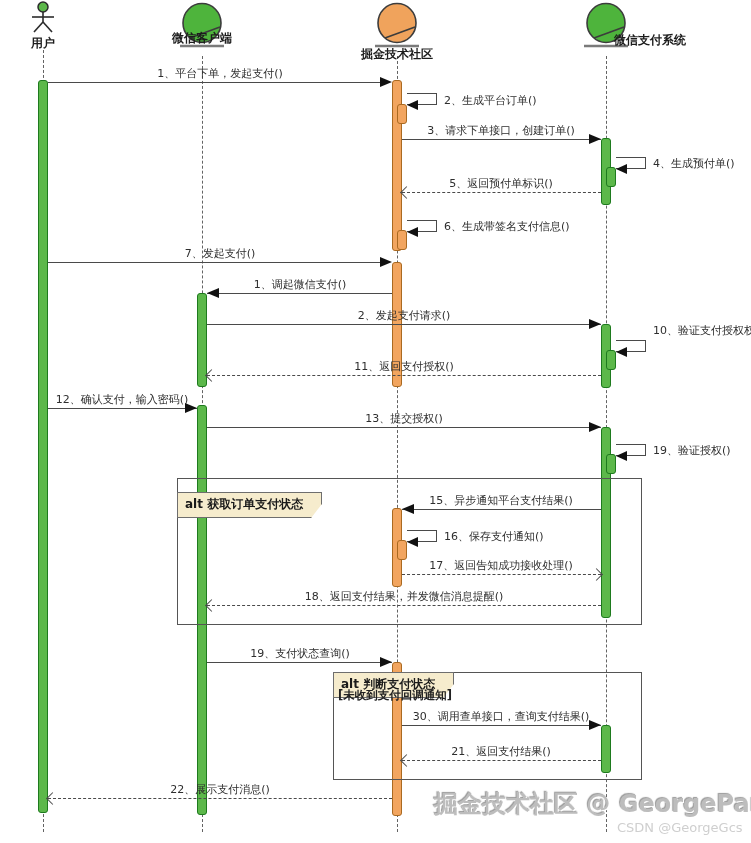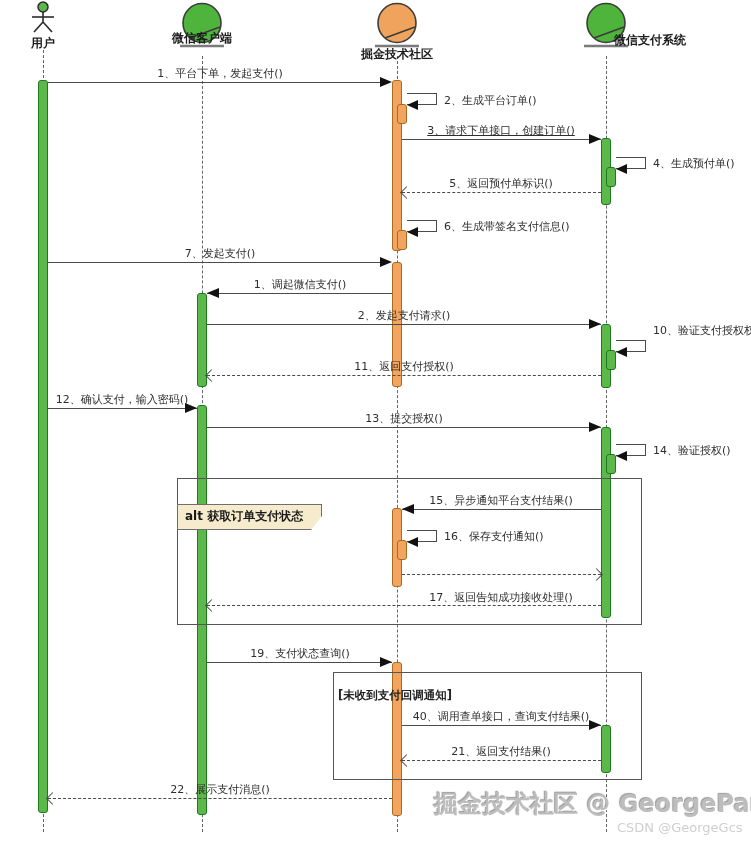--- a/index.html
+++ b/index.html
@@ -80,35 +80,36 @@
   <div class="act orange" style="left:392px;top:262px;height:125px;"></div>
   <div class="act green" style="left:197px;top:293px;height:94px;"></div>
   <div class="act green" style="left:601px;top:324px;height:64px;"></div>
   <div class="act green" style="left:197px;top:405px;height:410px;"></div>
   <div class="act green" style="left:601px;top:427px;height:191px;"></div>
   <div class="act orange" style="left:392px;top:508px;height:79px;"></div>
   <div class="act orange" style="left:392px;top:662px;height:154px;"></div>
   <div class="act green" style="left:601px;top:725px;height:48px;"></div>
 
   <div class="frame" style="left:177px;top:478px;width:463px;height:145px;"></div>
-  <div class="alt-tab" style="left:177px;top:504px;">alt 获取订单支付状态</div>
+  <div class="alt-tab" style="left:177px;top:492px;">alt 获取订单支付状态</div>
 
   <div class="frame" style="left:333px;top:672px;width:307px;height:106px;"></div>
+  <div class="alt-tab" style="left:333px;top:672px;">alt 判断支付状态</div>
   <div class="guard" style="left:338px;top:688px;">[未收到支付回调通知]</div>
 
   <div class="mlabel" style="left:220px;top:66px;">1、平台下单，发起支付()</div>
   <div class="msg" style="left:48px;top:82px;width:334px;"></div>
   <div class="tri r" style="left:380px;top:77px;"></div>
 
   <div class="selfloop" style="left:407px;top:93px;"></div>
   <div class="nest orange" style="left:397px;top:104px;"></div>
   <div class="tri l" style="left:407px;top:100px;border-right-width:11px;"></div>
   <div class="mlabel ljust" style="left:444px;top:93px;">2、生成平台订单()</div>
 
-  <div class="mlabel" style="left:501px;top:123px;text-decoration:underline;">3、请求下单接口，创建订单()</div>
+  <div class="mlabel" style="left:501px;top:123px;">3、请求下单接口，创建订单()</div>
   <div class="msg" style="left:402px;top:139px;width:199px;"></div>
   <div class="tri r" style="left:589px;top:134px;"></div>
 
   <div class="selfloop" style="left:616px;top:157px;"></div>
   <div class="nest green" style="left:606px;top:167px;"></div>
   <div class="tri l" style="left:616px;top:164px;border-right-width:11px;"></div>
   <div class="mlabel ljust" style="left:653px;top:156px;">4、生成预付单()</div>
 
   <div class="mlabel" style="left:501px;top:176px;">5、返回预付单标识()</div>
   <div class="msg dashed" style="left:402px;top:192px;width:199px;"></div>
@@ -144,43 +145,44 @@
   <div class="msg" style="left:48px;top:408px;width:149px;"></div>
   <div class="tri r" style="left:185px;top:403px;"></div>
 
   <div class="mlabel" style="left:404px;top:411px;">13、提交授权()</div>
   <div class="msg" style="left:207px;top:427px;width:394px;"></div>
   <div class="tri r" style="left:589px;top:422px;"></div>
 
   <div class="selfloop" style="left:616px;top:444px;"></div>
   <div class="nest green" style="left:606px;top:454px;"></div>
   <div class="tri l" style="left:616px;top:451px;border-right-width:11px;"></div>
-  <div class="mlabel ljust" style="left:653px;top:443px;">14、验证授权()</div>
+  <div class="mlabel ljust" style="left:653px;top:443px;">19、验证授权()</div>
 
   <div class="mlabel" style="left:501px;top:493px;">15、异步通知平台支付结果()</div>
   <div class="msg" style="left:402px;top:509px;width:199px;"></div>
   <div class="tri l" style="left:402px;top:504px;"></div>
 
   <div class="selfloop" style="left:407px;top:530px;"></div>
   <div class="nest orange" style="left:397px;top:540px;"></div>
   <div class="tri l" style="left:407px;top:537px;border-right-width:11px;"></div>
   <div class="mlabel ljust" style="left:444px;top:529px;">16、保存支付通知()</div>
 
-  <div class="mlabel" style="left:501px;top:558px;margin-top:32px;">17、返回告知成功接收处理()</div>
+  <div class="mlabel" style="left:501px;top:558px;">17、返回告知成功接收处理()</div>
   <div class="msg dashed" style="left:402px;top:574px;width:199px;"></div>
   <div class="chev r" style="left:592px;top:570px;"></div>
 
+  <div class="mlabel" style="left:404px;top:589px;">18、返回支付结果，并发微信消息提醒()</div>
   <div class="msg dashed" style="left:207px;top:605px;width:394px;"></div>
   <div class="chev l" style="left:207px;top:601px;"></div>
 
   <div class="mlabel" style="left:300px;top:646px;">19、支付状态查询()</div>
   <div class="msg" style="left:207px;top:662px;width:185px;"></div>
   <div class="tri r" style="left:380px;top:657px;"></div>
 
-  <div class="mlabel" style="left:501px;top:709px;">40、调用查单接口，查询支付结果()</div>
+  <div class="mlabel" style="left:501px;top:709px;">30、调用查单接口，查询支付结果()</div>
   <div class="msg" style="left:402px;top:725px;width:199px;"></div>
   <div class="tri r" style="left:589px;top:720px;"></div>
 
   <div class="mlabel" style="left:501px;top:744px;">21、返回支付结果()</div>
   <div class="msg dashed" style="left:402px;top:760px;width:199px;"></div>
   <div class="chev l" style="left:402px;top:756px;"></div>
 
   <div class="mlabel" style="left:220px;top:782px;">22、展示支付消息()</div>
   <div class="msg dashed" style="left:48px;top:798px;width:344px;"></div>
   <div class="chev l" style="left:48px;top:794px;"></div>

